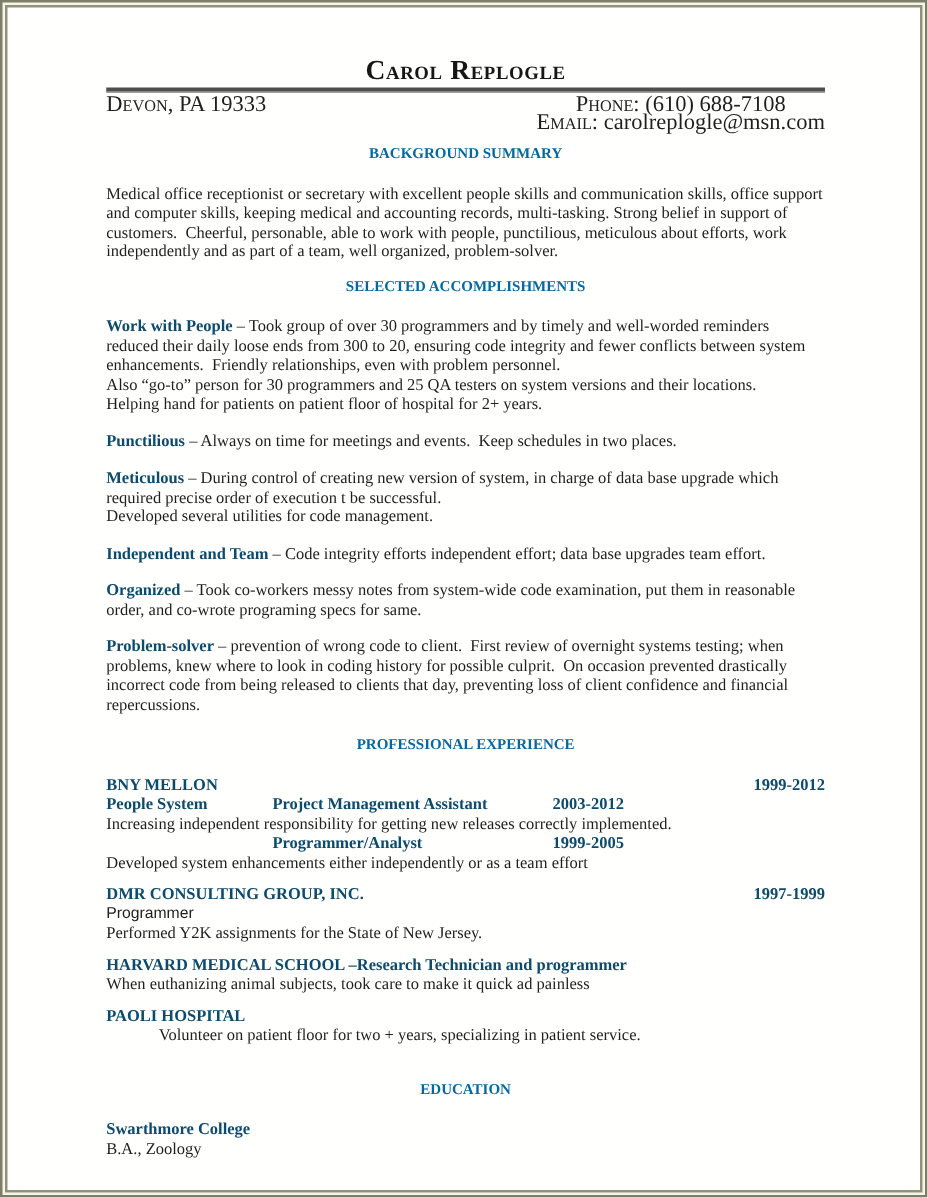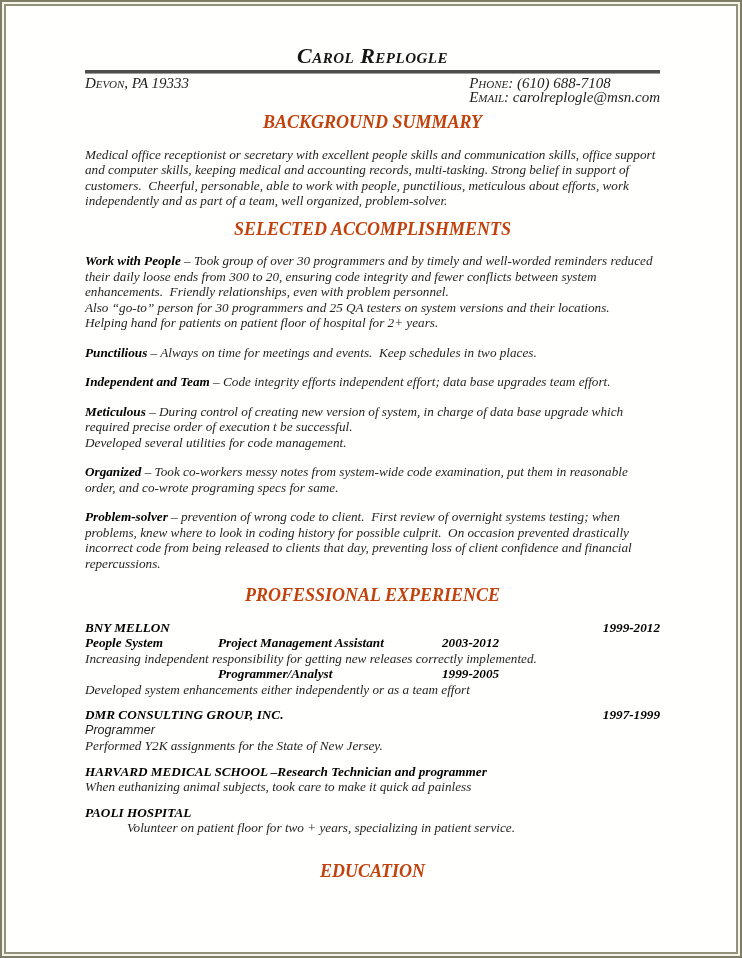--- a/index.html
+++ b/index.html
@@ -20,55 +20,55 @@
   .page-inner{
     box-sizing:border-box;
     width:100%;height:100%;
     border:2px solid #91917c;
     background:#fffffd;
     overflow:hidden;
   }
   .content{
     position:absolute;
     left:85px; width:575px; top:0;
-    font-size:13.2px; line-height:15.5px;font-style:italic;
+    font-size:13.2px; line-height:15.5px;
   }
   .name{
     margin:44px 0 0 0;
     text-align:center;
     font-size:22px; line-height:24px;
     font-weight:bold;
     font-variant:small-caps;
     letter-spacing:.5px;
     color:#161616;
   }
   .rule{
     height:3px; background:#4e4e4e; margin-top:2px;
     border-bottom:1px solid #9a9a9a;
   }
   .contact-row{
     display:flex; justify-content:space-between; align-items:flex-start;
     margin-top:2px;
-    font-size:15px; line-height:14px;
+    font-size:18px; line-height:14px;
   }
   .smallcaps{font-variant:small-caps;}
-  .contact-right{text-align:left;}
+  .contact-right{text-align:center;}
   .section-heading{
-    text-align:center; font-weight:bold; font-size:18px;
-    margin:16px; color:#c2410c;
+    text-align:center; font-weight:bold; font-size:12px;
+    margin:16px; color:#0369a1;
   }
   .h-bs{margin-top:11px;}
   .h-sa{margin-top:13px;}
   .h-pe{margin-top:17px;}
   .h-ed{margin-top:28px;}
   p{margin:0; }
   .prewrap{white-space:pre-wrap;}
   .para{margin-top:12px;}
   .accomp{margin-top:14px;}
-  b,.b{font-weight:bold;color:#000000;}
+  b,.b{font-weight:bold;color:#0c4a6e;}
   .exp-block{margin-top:10px;}
   .exp-row{display:flex; justify-content:space-between;}
   .role-row{display:flex;}
   .role-col1{width:133px; flex:0 0 133px;}
   .role-col2{width:224px; flex:0 0 224px;}
   .sans{font-family:"Liberation Sans","DejaVu Sans",sans-serif; font-size:12.6px;}
   .indented{padding-left:42px;}
   .edu-block{margin-top:13px;}
 </style>
 </head>
@@ -95,24 +95,24 @@
   <p class="para prewrap">Medical office receptionist or secretary with excellent people skills and communication skills, office support and computer skills, keeping medical and accounting records, multi-tasking. Strong belief in support of customers.  Cheerful, personable, able to work with people, punctilious, meticulous about efforts, work independently and as part of a team, well organized, problem-solver.</p>
 
   <h2 class="section-heading h-sa">SELECTED ACCOMPLISHMENTS</h2>
 
   <p class="accomp"><b>Work with People</b> <span class="prewrap">– Took group of over 30 programmers and by timely and well-worded reminders reduced their daily loose ends from 300 to 20, ensuring code integrity and fewer conflicts between system enhancements.  Friendly relationships, even with problem personnel.
 Also “go-to” person for 30 programmers and 25 QA testers on system versions and their locations.
 Helping hand for patients on patient floor of hospital for 2+ years.</span></p>
 
   <p class="accomp"><b>Punctilious</b> <span class="prewrap">– Always on time for meetings and events.  Keep schedules in two places.</span></p>
 
-  <p class="accomp"><b>Independent and Team</b> <span class="prewrap">– Code integrity efforts independent effort; data base upgrades team effort.</span></p>
-
   <p class="accomp"><b>Meticulous</b> <span class="prewrap">– During control of creating new version of system, in charge of data base upgrade which required precise order of execution t be successful.
 Developed several utilities for code management.</span></p>
+
+  <p class="accomp"><b>Independent and Team</b> <span class="prewrap">– Code integrity efforts independent effort; data base upgrades team effort.</span></p>
 
   <p class="accomp"><b>Organized</b> <span class="prewrap">– Took co-workers messy notes from system-wide code examination, put them in reasonable order, and co-wrote programing specs for same.</span></p>
 
   <p class="accomp"><b>Problem-solver</b> <span class="prewrap">– prevention of wrong code to client.  First review of overnight systems testing; when problems, knew where to look in coding history for possible culprit.  On occasion prevented drastically incorrect code from being released to clients that day, preventing loss of client confidence and financial repercussions.</span></p>
 
   <h2 class="section-heading h-pe">PROFESSIONAL EXPERIENCE</h2>
 
   <div class="exp-block">
     <div class="exp-row">
       <span class="b">BNY MELLON</span>
@@ -146,14 +146,18 @@
     <p>When euthanizing animal subjects, took care to make it quick ad painless</p>
   </div>
 
   <div class="exp-block">
     <p class="b">PAOLI HOSPITAL</p>
     <p class="indented">Volunteer on patient floor for two + years, specializing in patient service.</p>
   </div>
 
   <h2 class="section-heading h-ed">EDUCATION</h2>
 
+  <div class="edu-block">
+    <p class="b">Swarthmore College</p>
+    <p>B.A., Zoology</p>
+  </div>
 
 </div>
 
 </body></html>

